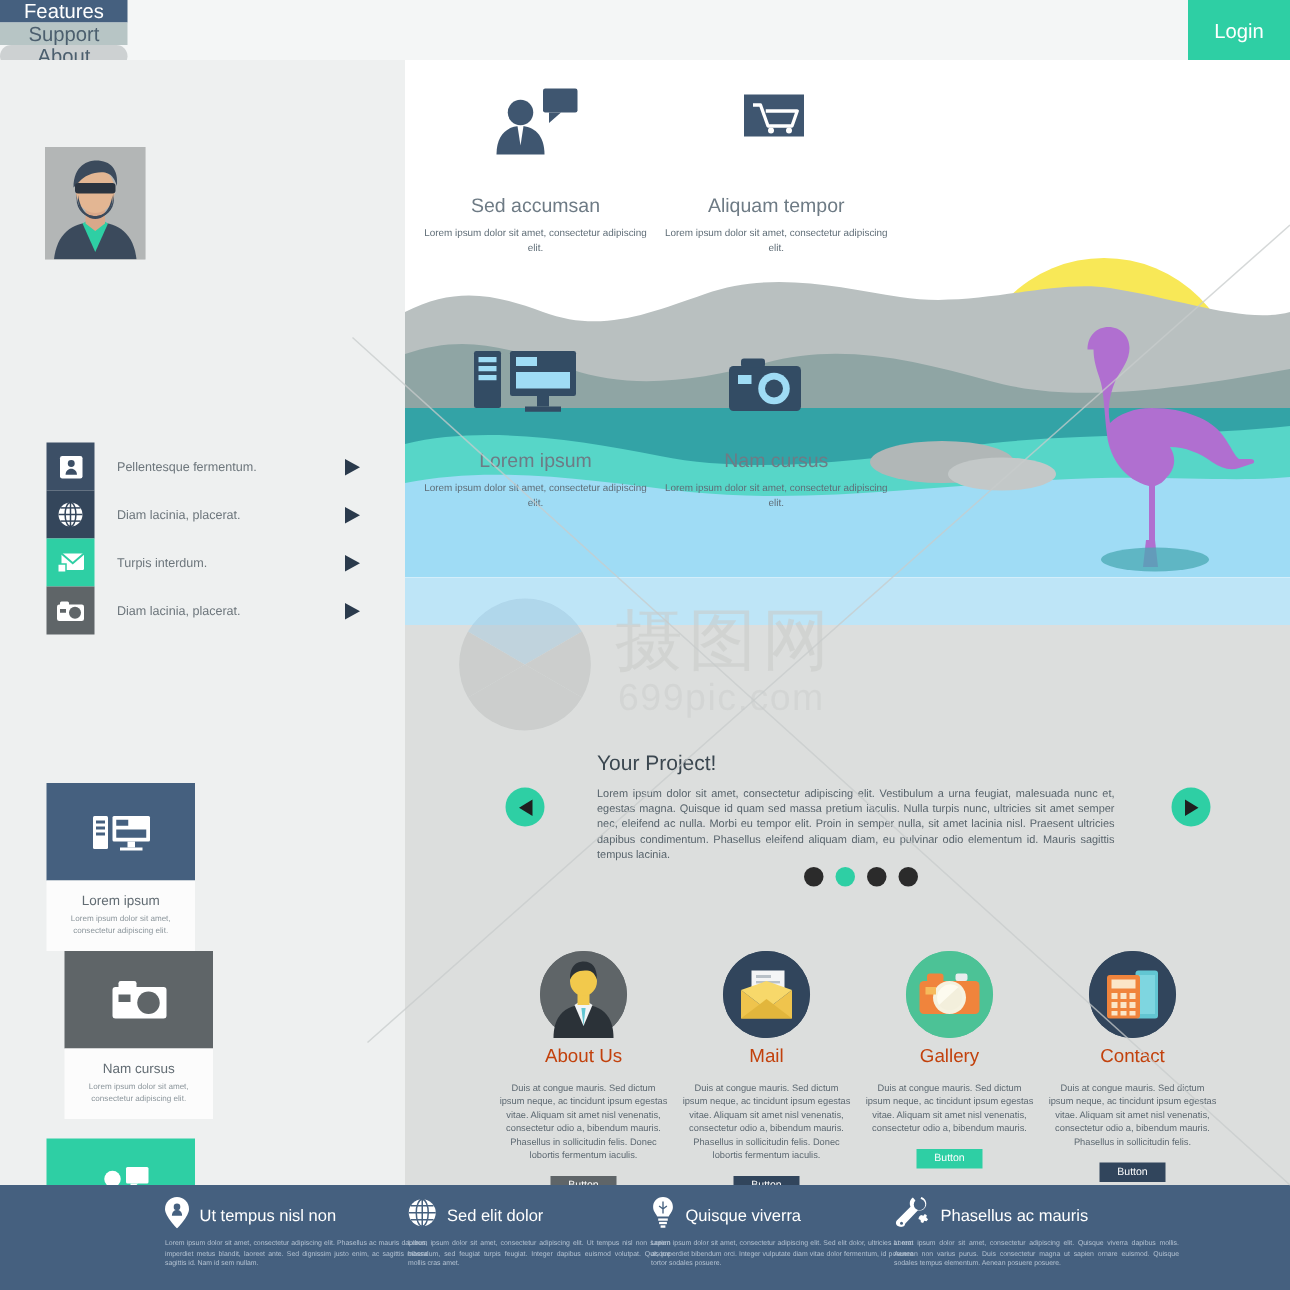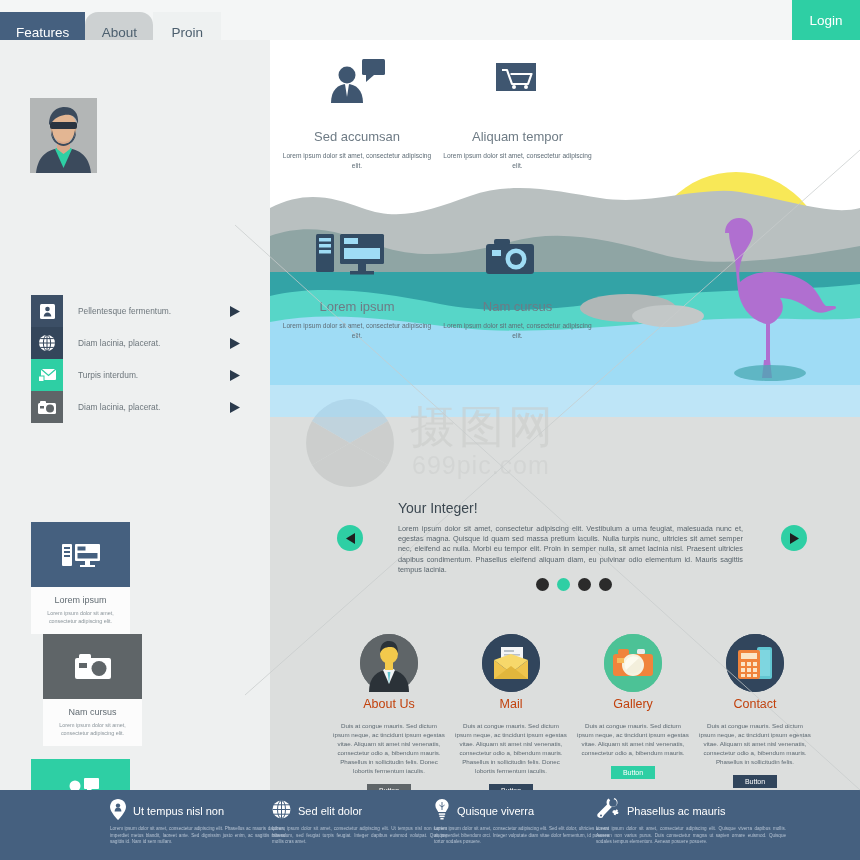--- a/index.html
+++ b/index.html
@@ -11,21 +11,21 @@
     overflow: hidden;
   }
 
   .page { position: relative; width: 860px; height: 860px; background: #ffffff; }
 
   
   .topnav {
     position: absolute; left: 0; top: 0; width: 860px; height: 40px;
     background: #f4f6f6;
   }
-  .tabs { position: absolute; left: 0; top: 12px; height: 40px; display: flex; }
+  .tabs { position: absolute; left: 0; top: 0; height: 40px; display: flex; flex-direction: column; }
   .tab {
     height: 40px; display: flex; align-items: center; justify-content: center;
     font-size: 13.5px; color: #455a72; padding: 0 16px; min-width: 68px;
   }
   .tab.t1 { background: #45607f; color: #ffffff; min-width: 68px; }
   .tab.t2 { background: #b7c5c5; color: #4c5f6e; min-width: 68px; }
   .tab.t3 { background: #cdd1d2; color: #4c5f6e; min-width: 68px; border-radius: 13px; }
   .tab.t4 { background: #eef1f1; color: #4c5f6e; min-width: 68px; }
   .login {
     position: absolute; right: 0; top: 0; width: 68px; height: 40px;
@@ -134,20 +134,23 @@
 </style>
 </head>
 <body>
 
 <div class="page">
 
   <div class="topnav">
     <div class="tabs">
       <div class="tab t1">
           <span>Features</span>
+        </div>
+      <div class="tab t2">
+          <span>Support</span>
         </div>
       <div class="tab t3">
           <span>About</span>
         </div>
       <div class="tab t4">
           <span>Proin</span>
         </div>
     </div>
     <div class="login">
         <span>Login</span>
@@ -414,21 +417,21 @@
             <path d="M50 94 A44 44 0 0 1 12 72 L50 50 Z"></path>
             <path d="M12 72 A44 44 0 0 1 12 28 L50 50 Z"></path>
             <path d="M12 28 A44 44 0 0 1 50 6 L50 50 Z" fill="#9fc6dd"></path>
           </g>
         </svg>
         <div class="wm-text">摄图网</div>
         <div class="wm-sub">699pic.com</div>
       </div>
 
       <div class="slide-content">
-        <div class="slide-title">Your Integer!</div>
+        <div class="slide-title">Your Project!</div>
         <div class="slide-text">Lorem ipsum dolor sit amet, consectetur adipiscing elit. Vestibulum a urna feugiat, malesuada nunc et, egestas magna. Quisque id quam sed massa pretium iaculis. Nulla turpis nunc, ultricies sit amet semper nec, eleifend ac nulla. Morbi eu tempor elit. Proin in semper nulla, sit amet lacinia nisl. Praesent ultricies dapibus condimentum. Phasellus eleifend aliquam diam, eu pulvinar odio elementum id. Mauris sagittis tempus lacinia.</div>
       </div>
 
       <div class="arrow-btn arrow-left">
         <svg width="11" height="13" viewBox="0 0 11 13">
             <path d="M10 1 L1 6.5 L10 12 Z" fill="#1f1f1f"></path>
           </svg>
       </div>
       <div class="arrow-btn arrow-right">
         <svg width="11" height="13" viewBox="0 0 11 13">

